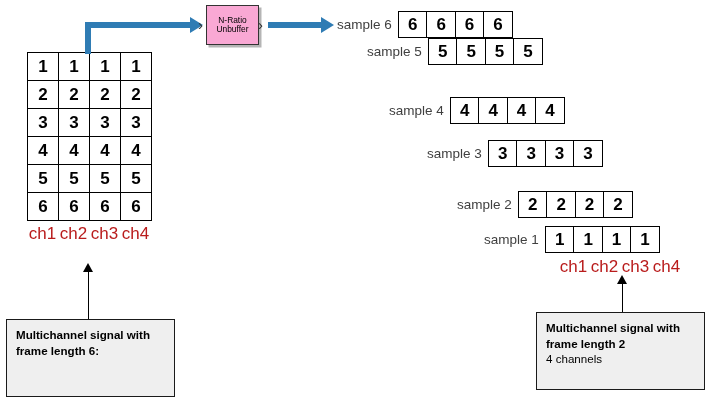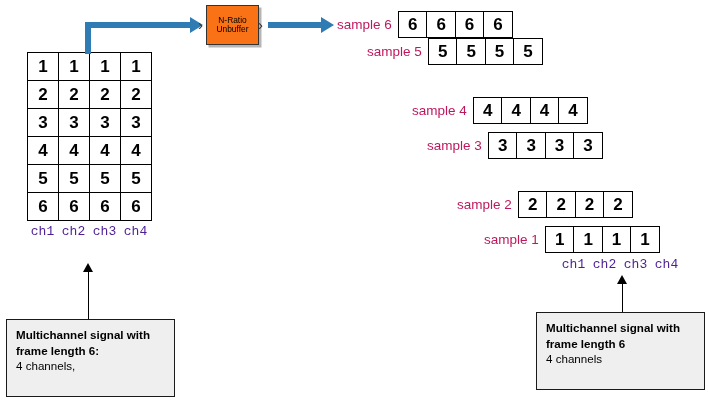--- a/index.html
+++ b/index.html
@@ -34,40 +34,39 @@
     font-size: 17px;
     font-weight: bold;
     color: #000000;
     background: #ffffff;
     padding: 0;
   }
 
   .ch-labels {
     position: absolute;
     display: flex;
-    font-size: 13px;
-    color: #4c1d95;
+    font-size: 17px;
+    color: #b91c1c;
     white-space: nowrap;
-    font-family: Liberation Mono, monospace;
   }
   .ch-labels span {
     width: 31px;
     text-align: center;
     display: inline-block;
   }
 
   
   #unbuffer-block {
     position: absolute;
     left: 206px;
     top: 5px;
     width: 53px;
     height: 40px;
     border: 1.3px solid #333333;
-    background: #f97316;
+    background: #f9a8d4;
     box-shadow: 2.5px 2.5px 0 rgba(120,120,120,0.55);
     display: flex;
     flex-direction: column;
     align-items: center;
     justify-content: center;
     line-height: 1.02;
     font-size: 8.4px;
     color: #000000;
     text-align: center;
     box-sizing: border-box;
@@ -103,21 +102,21 @@
 
   
   .sample-row {
     position: absolute;
     display: flex;
     align-items: center;
     white-space: nowrap;
   }
   .sample-label {
     font-size: 13.5px;
-    color: #be185d;
+    color: #404040;
     margin-right: 6px;
   }
   .sample-cells {
     display: flex;
   }
   .sample-cells .cell {
     width: 30px;
     height: 27px;
     border: 1.6px solid #000000;
     margin-left: -1.6px;
@@ -244,31 +243,31 @@
   <div class="sample-row" style="left:367px; top:38px;">
     <span class="sample-label">sample 5</span>
     <span class="sample-cells">
       <span class="cell">5</span>
       <span class="cell">5</span>
       <span class="cell">5</span>
       <span class="cell">5</span>
     </span>
   </div>
 
-  <div class="sample-row" style="left:412px; top:97px;">
+  <div class="sample-row" style="left:389px; top:97px;">
     <span class="sample-label">sample 4</span>
     <span class="sample-cells">
       <span class="cell">4</span>
       <span class="cell">4</span>
       <span class="cell">4</span>
       <span class="cell">4</span>
     </span>
   </div>
 
-  <div class="sample-row" style="left:427px; top:132px;">
+  <div class="sample-row" style="left:427px; top:140px;">
     <span class="sample-label">sample 3</span>
     <span class="sample-cells">
       <span class="cell">3</span>
       <span class="cell">3</span>
       <span class="cell">3</span>
       <span class="cell">3</span>
     </span>
   </div>
 
   <div class="sample-row" style="left:457px; top:191px;">
@@ -297,25 +296,24 @@
     <span>ch3</span>
     <span>ch4</span>
   </div>
 
   <div class="thin-arrowhead" style="left:83px; top:263px;"></div>
   <div class="thin-line" style="left:87.5px; top:271px; height:48px;"></div>
 
   <div class="note-box" style="left:6px; top:319px; width:169px; height:78px;">
     <div class="strong">Multichannel signal with</div>
     <div class="strong">frame length 6:</div>
-    <div>4 channels,</div>
   </div>
 
   <div class="thin-arrowhead" style="left:617px; top:275px;"></div>
   <div class="thin-line" style="left:621.5px; top:283px; height:29px;"></div>
 
   <div class="note-box" style="left:536px; top:312px; width:169px; height:78px;">
     <div class="strong">Multichannel signal with</div>
-    <div class="strong">frame length 6</div>
+    <div class="strong">frame length 2</div>
     <div>4 channels</div>
   </div>
 
 </div>
 
 </body></html>

